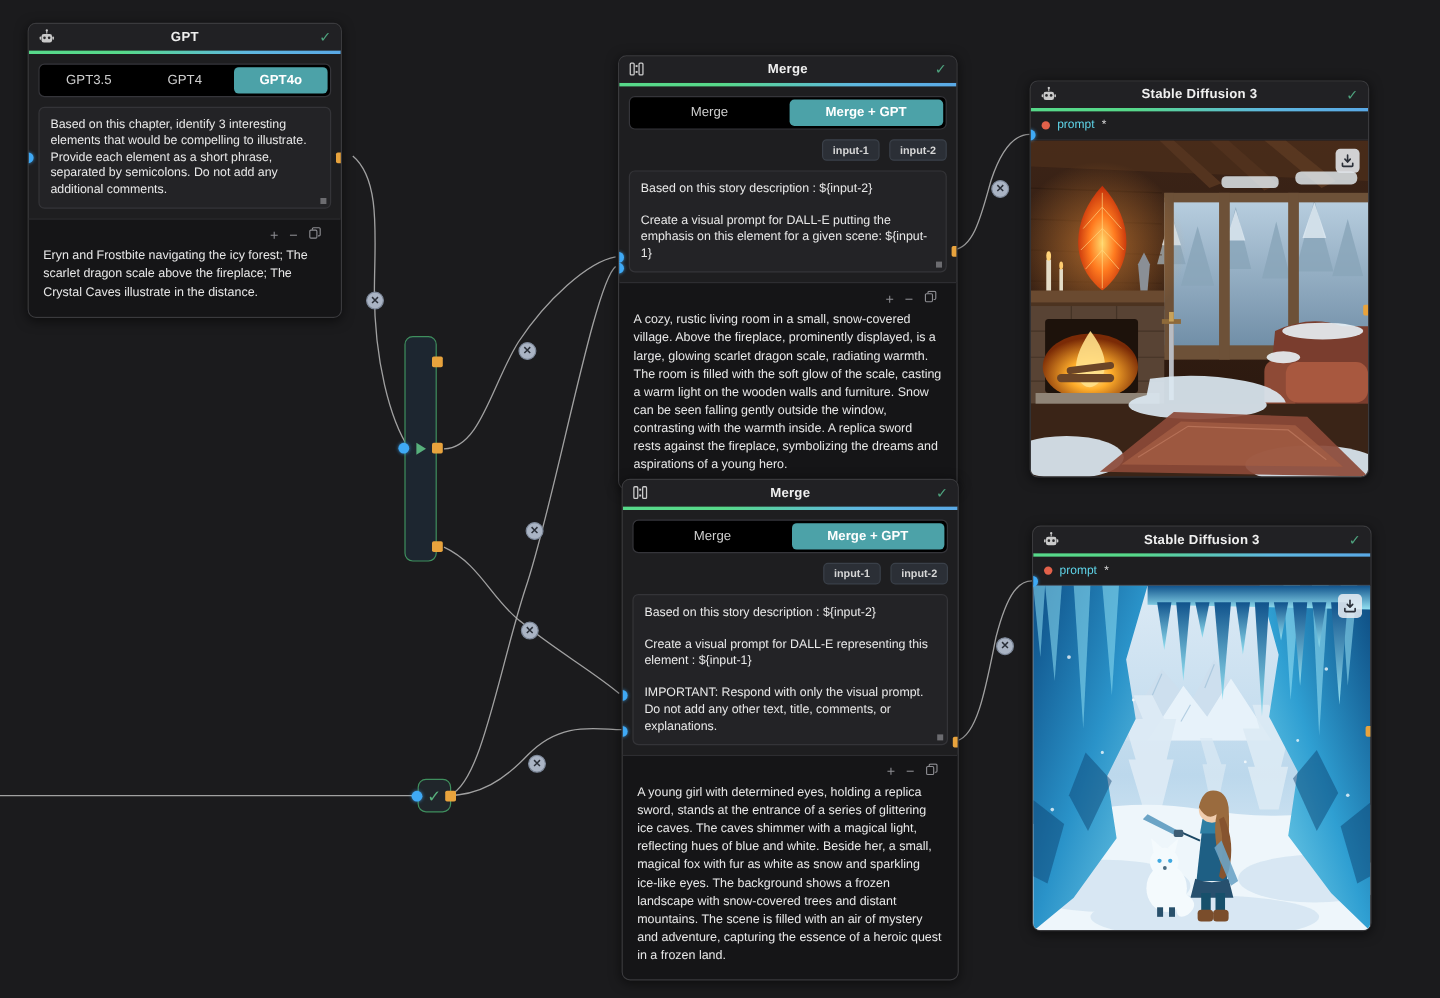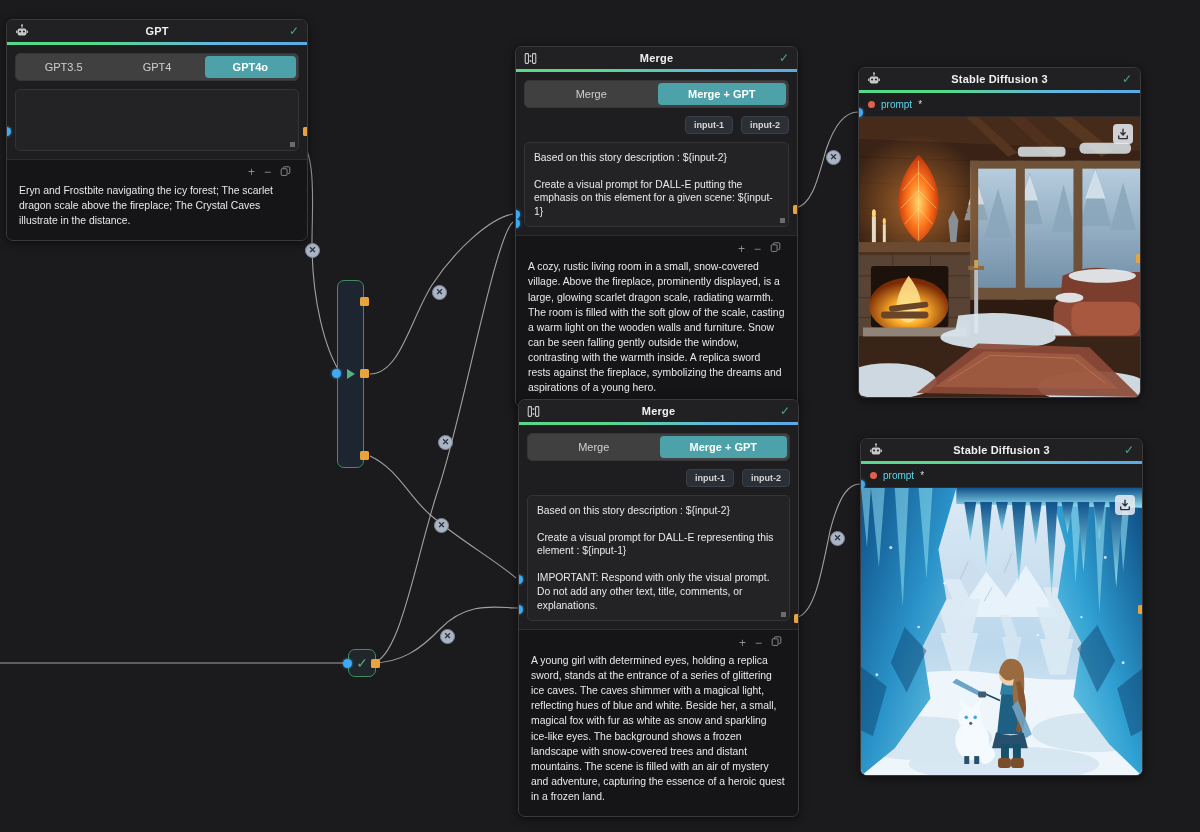--- a/index.html
+++ b/index.html
@@ -45,21 +45,21 @@
     pointer-events:none;
   }
   .head-icon{ width:14px; height:14px; position:relative; z-index:2; opacity:.92; }
   .head-check{ margin-left:auto; position:relative; z-index:2; color:#4ea37e; font-size:12px; line-height:1; }
   .accent-bar{ height:2.5px; width:100%; background:linear-gradient(90deg,#57d98a 0%,#57d98a 30%,#5fb8e0 70%,#5aa9e6 100%); }
 
   .node-body{ padding:8px; }
 
   
   .seg{
-    display:flex; background:#404040; border:1px solid #35353a;
+    display:flex; background:#000000; border:1px solid #35353a;
     border-radius:5px; padding:2px; gap:2px;
   }
   .seg-item{
     flex:1; text-align:center; font-size:11px; padding:5px 4px;
     border-radius:4px; color:#cfcfcf; cursor:pointer;
   }
   .seg-item.active{ background:#4ca2a8; color:#ffffff; font-weight:bold; }
 
   
   .chips{ display:flex; justify-content:flex-end; gap:8px; padding:8px 0 2px;font-weight:bold; }
@@ -171,21 +171,21 @@
   <div class="edge-btn" style="left:440px; top:629px;">
       <span>✕</span>
     </div>
   <div class="edge-btn" style="left:826px; top:150px;">
       <span>✕</span>
     </div>
   <div class="edge-btn" style="left:830px; top:531px;">
       <span>✕</span>
     </div>
 
-  <div class="node" style="left:6px; top:19px; width:302px;">
+  <div class="node" style="left:23px; top:19px; width:262px;">
     <div class="node-head">
       <span class="head-icon">
         <svg viewBox="0 0 16 16" width="14" height="14">
             <rect x="3" y="5" width="10" height="8" rx="2.2" fill="#d9d9d9"></rect>
             <circle cx="5.8" cy="8.6" r="1.25" fill="#2a2a2c"></circle>
             <circle cx="10.2" cy="8.6" r="1.25" fill="#2a2a2c"></circle>
             <rect x="7.5" y="1.6" width="1" height="3" fill="#d9d9d9"></rect>
             <circle cx="8" cy="1.5" r="1.1" fill="#d9d9d9"></circle>
             <rect x="1.2" y="7.4" width="1.5" height="3" rx=".7" fill="#d9d9d9"></rect>
             <rect x="13.3" y="7.4" width="1.5" height="3" rx=".7" fill="#d9d9d9"></rect>
@@ -195,21 +195,21 @@
       <span class="head-check">✓</span>
     </div>
     <div class="accent-bar"></div>
     <div class="node-body">
       <div class="seg">
         <div class="seg-item">GPT3.5</div>
         <div class="seg-item">GPT4</div>
         <div class="seg-item active">GPT4o</div>
       </div>
       <div style="height:8px"></div>
-      <div class="txtbox" style="min-height:62px;"><span class="resize-grip"></span></div>
+      <div class="txtbox" style="min-height:62px;"><span>Based on this chapter, identify 3 interesting elements that would be compelling to illustrate. Provide each element as a short phrase, separated by semicolons. Do not add any additional comments.</span><span class="resize-grip"></span></div>
     </div>
     <div class="out-panel">
       <div class="out-tools">
         <span>+</span>
         <span>−</span>
         <span><svg viewBox="0 0 14 14" width="11" height="11">
               <rect x="1.5" y="3.5" width="7.5" height="8.5" rx="1.2" fill="none" stroke="#8d8d92" stroke-width="1.2"></rect>
               <path d="M4.2 3.2 V2.2 A1.2 1.2 0 0 1 5.4 1 H11.3 A1.2 1.2 0 0 1 12.5 2.2 V8.4 A1.2 1.2 0 0 1 11.3 9.6 H10.2" fill="none" stroke="#8d8d92" stroke-width="1.2"></path>
             </svg></span>
       </div>

